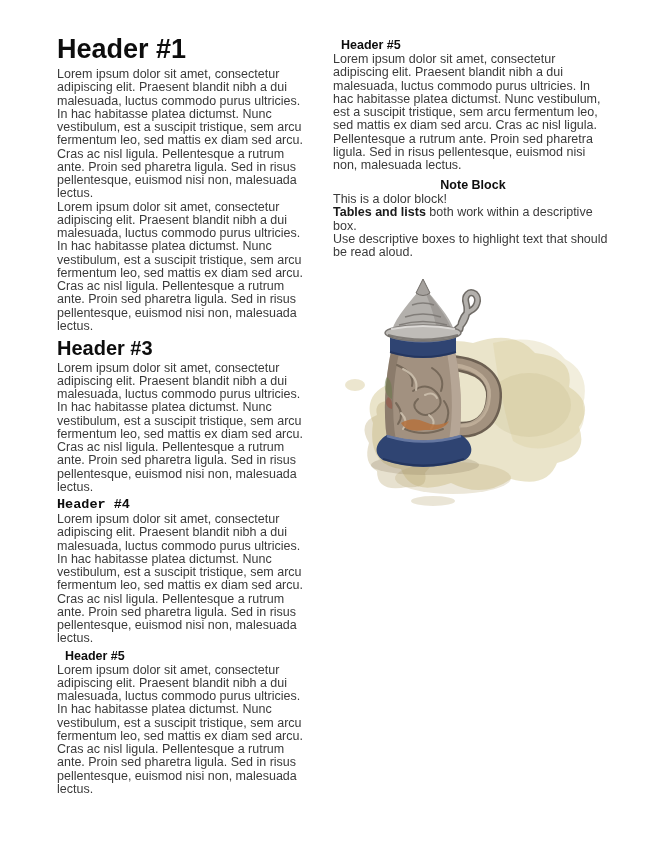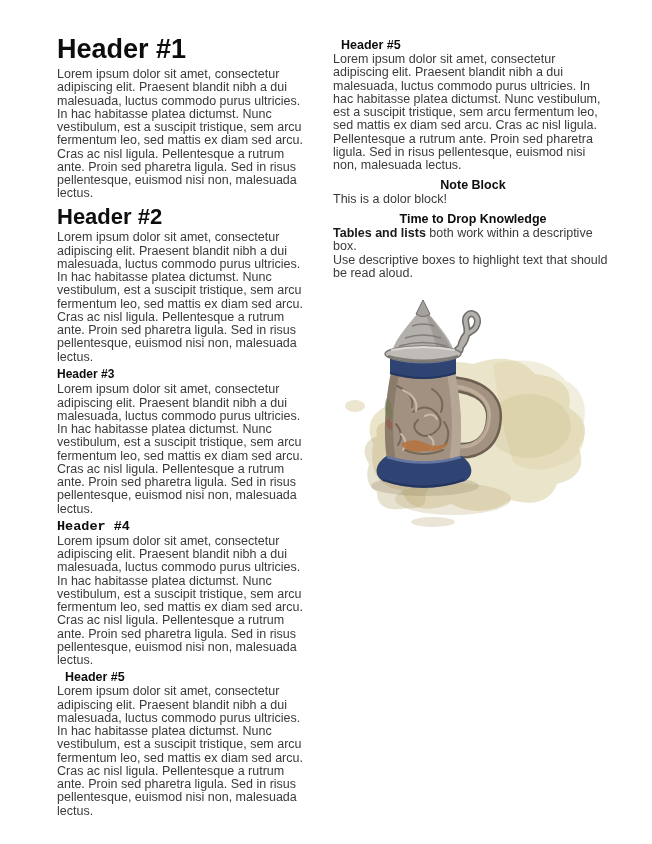--- a/index.html
+++ b/index.html
@@ -15,21 +15,21 @@
     width: 652px; height: 592px;
     padding: 35px 20px 20px 57px;
   }
   .columns { display: flex; gap: 20px; }
   .col-left  { width: 256px; flex: 0 0 256px; }
   .col-right { width: 280px; flex: 0 0 280px; }
 
   .h1, .h2, .h3, .h4, .h5, .note-label { color: #0d0d0d; font-weight: 700; }
   .h1 { font-size: 27px;   line-height: 1.08; margin: 0 0 4px 0; }
   .h2 { font-size: 22px;   line-height: 1.08; margin: 4px 0 3px 0; }
-  .h3 { font-size: 12px;   line-height: 1.12; margin: 4px 0 2px 0; }
+  .h3 { font-size: 20px;   line-height: 1.12; margin: 4px 0 2px 0; }
   .h4 { font-size: 13.5px; line-height: 1.12; margin: 3px 0 1px 0; font-family: Liberation Mono, monospace; }
   .h5 { font-size: 12.5px; line-height: 1.12; margin: 3px 0 1px 8px; }
 
   p.body-text {
     font-size: 12.5px;
     line-height: 1.06;
     margin: 0;
     color: #3a3a3a;
   }
   .note-label { font-size: 12.5px; line-height: 1.1; margin: 7px 0 0 0; text-align: center; }
@@ -40,41 +40,39 @@
 </head>
 <body>
 
 <div class="page">
   <div class="columns">
 
     <div class="col-left">
       <div class="h1">Header #1</div>
       <p class="body-text">Lorem ipsum dolor sit amet, consectetur adipiscing elit. Praesent blandit nibh a dui malesuada, luctus commodo purus ultricies. In hac habitasse platea dictumst. Nunc vestibulum, est a suscipit tristique, sem arcu fermentum leo, sed mattis ex diam sed arcu. Cras ac nisl ligula. Pellentesque a rutrum ante. Proin sed pharetra ligula. Sed in risus pellentesque, euismod nisi non, malesuada lectus.</p>
 
-      <div class="h2">Header #2</div>
       <p class="body-text">Lorem ipsum dolor sit amet, consectetur adipiscing elit. Praesent blandit nibh a dui malesuada, luctus commodo purus ultricies. In hac habitasse platea dictumst. Nunc vestibulum, est a suscipit tristique, sem arcu fermentum leo, sed mattis ex diam sed arcu. Cras ac nisl ligula. Pellentesque a rutrum ante. Proin sed pharetra ligula. Sed in risus pellentesque, euismod nisi non, malesuada lectus.</p>
 
       <div class="h3">Header #3</div>
       <p class="body-text">Lorem ipsum dolor sit amet, consectetur adipiscing elit. Praesent blandit nibh a dui malesuada, luctus commodo purus ultricies. In hac habitasse platea dictumst. Nunc vestibulum, est a suscipit tristique, sem arcu fermentum leo, sed mattis ex diam sed arcu. Cras ac nisl ligula. Pellentesque a rutrum ante. Proin sed pharetra ligula. Sed in risus pellentesque, euismod nisi non, malesuada lectus.</p>
 
       <div class="h4">Header #4</div>
       <p class="body-text">Lorem ipsum dolor sit amet, consectetur adipiscing elit. Praesent blandit nibh a dui malesuada, luctus commodo purus ultricies. In hac habitasse platea dictumst. Nunc vestibulum, est a suscipit tristique, sem arcu fermentum leo, sed mattis ex diam sed arcu. Cras ac nisl ligula. Pellentesque a rutrum ante. Proin sed pharetra ligula. Sed in risus pellentesque, euismod nisi non, malesuada lectus.</p>
 
       <div class="h5">Header #5</div>
       <p class="body-text">Lorem ipsum dolor sit amet, consectetur adipiscing elit. Praesent blandit nibh a dui malesuada, luctus commodo purus ultricies. In hac habitasse platea dictumst. Nunc vestibulum, est a suscipit tristique, sem arcu fermentum leo, sed mattis ex diam sed arcu. Cras ac nisl ligula. Pellentesque a rutrum ante. Proin sed pharetra ligula. Sed in risus pellentesque, euismod nisi non, malesuada lectus.</p>
     </div>
 
     <div class="col-right">
       <div class="h5">Header #5</div>
       <p class="body-text">Lorem ipsum dolor sit amet, consectetur adipiscing elit. Praesent blandit nibh a dui malesuada, luctus commodo purus ultricies. In hac habitasse platea dictumst. Nunc vestibulum, est a suscipit tristique, sem arcu fermentum leo, sed mattis ex diam sed arcu. Cras ac nisl ligula. Pellentesque a rutrum ante. Proin sed pharetra ligula. Sed in risus pellentesque, euismod nisi non, malesuada lectus.</p>
 
       <div class="note-label">Note Block</div>
       <p class="body-text">This is a dolor block!</p>
 
-      <div class="note-label">Time to Drop Knowledge</div>
       <p class="body-text"><span class="bold-lead">Tables and lists</span><span> both work within a descriptive box.</span></p>
 
       <p class="body-text">Use descriptive boxes to highlight text that should be read aloud.</p>
 
       <div class="stein-figure">
         <svg width="290" height="235" viewBox="0 0 290 235" xmlns="http://www.w3.org/2000/svg">
 
           <g>
             <path opacity="0.55" d="M40,150 Q28,122 58,110 Q52,86 90,88 Q100,62 140,70 Q182,56 202,80 Q242,84 236,114 Q262,130 246,154 Q256,182 224,190 Q214,216 178,206 Q150,226 118,210 Q78,224 68,196 Q34,192 40,150 Z" fill="#d9cd9f"></path>
             <path opacity="0.35" d="M160,70 Q210,58 232,86 Q258,100 250,132 Q256,160 230,170 Q200,182 180,168 Q168,130 160,70 Z" fill="#d9cd9f"></path>

